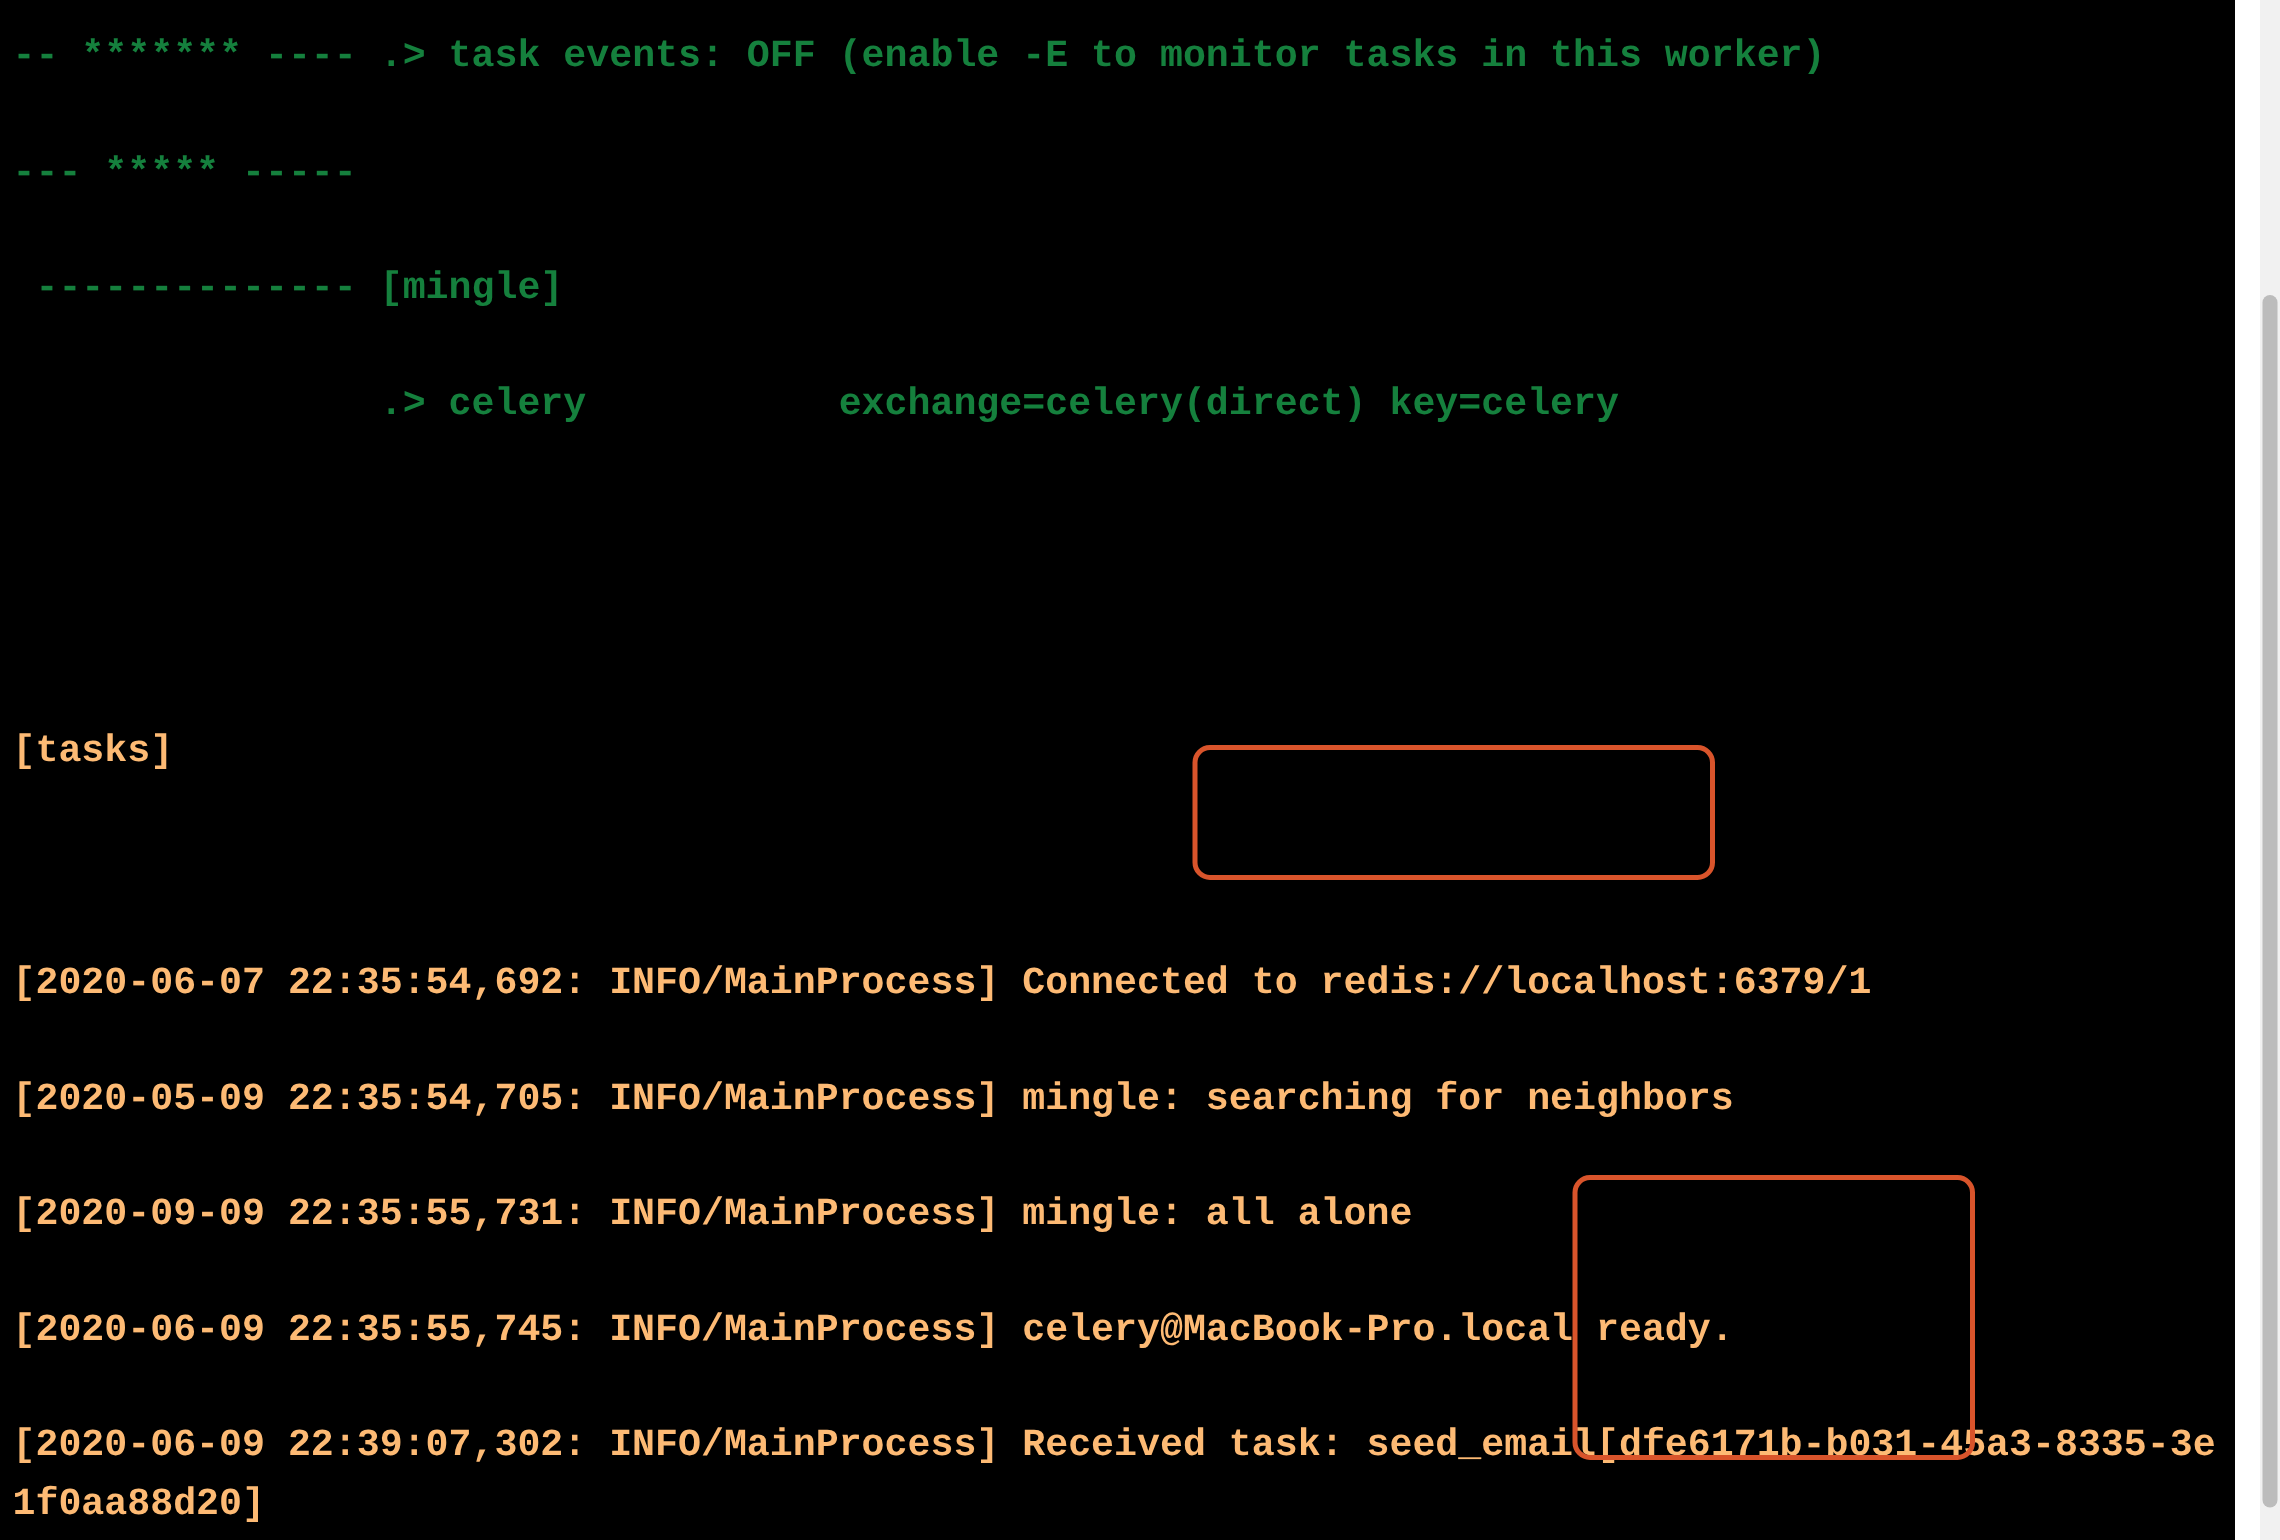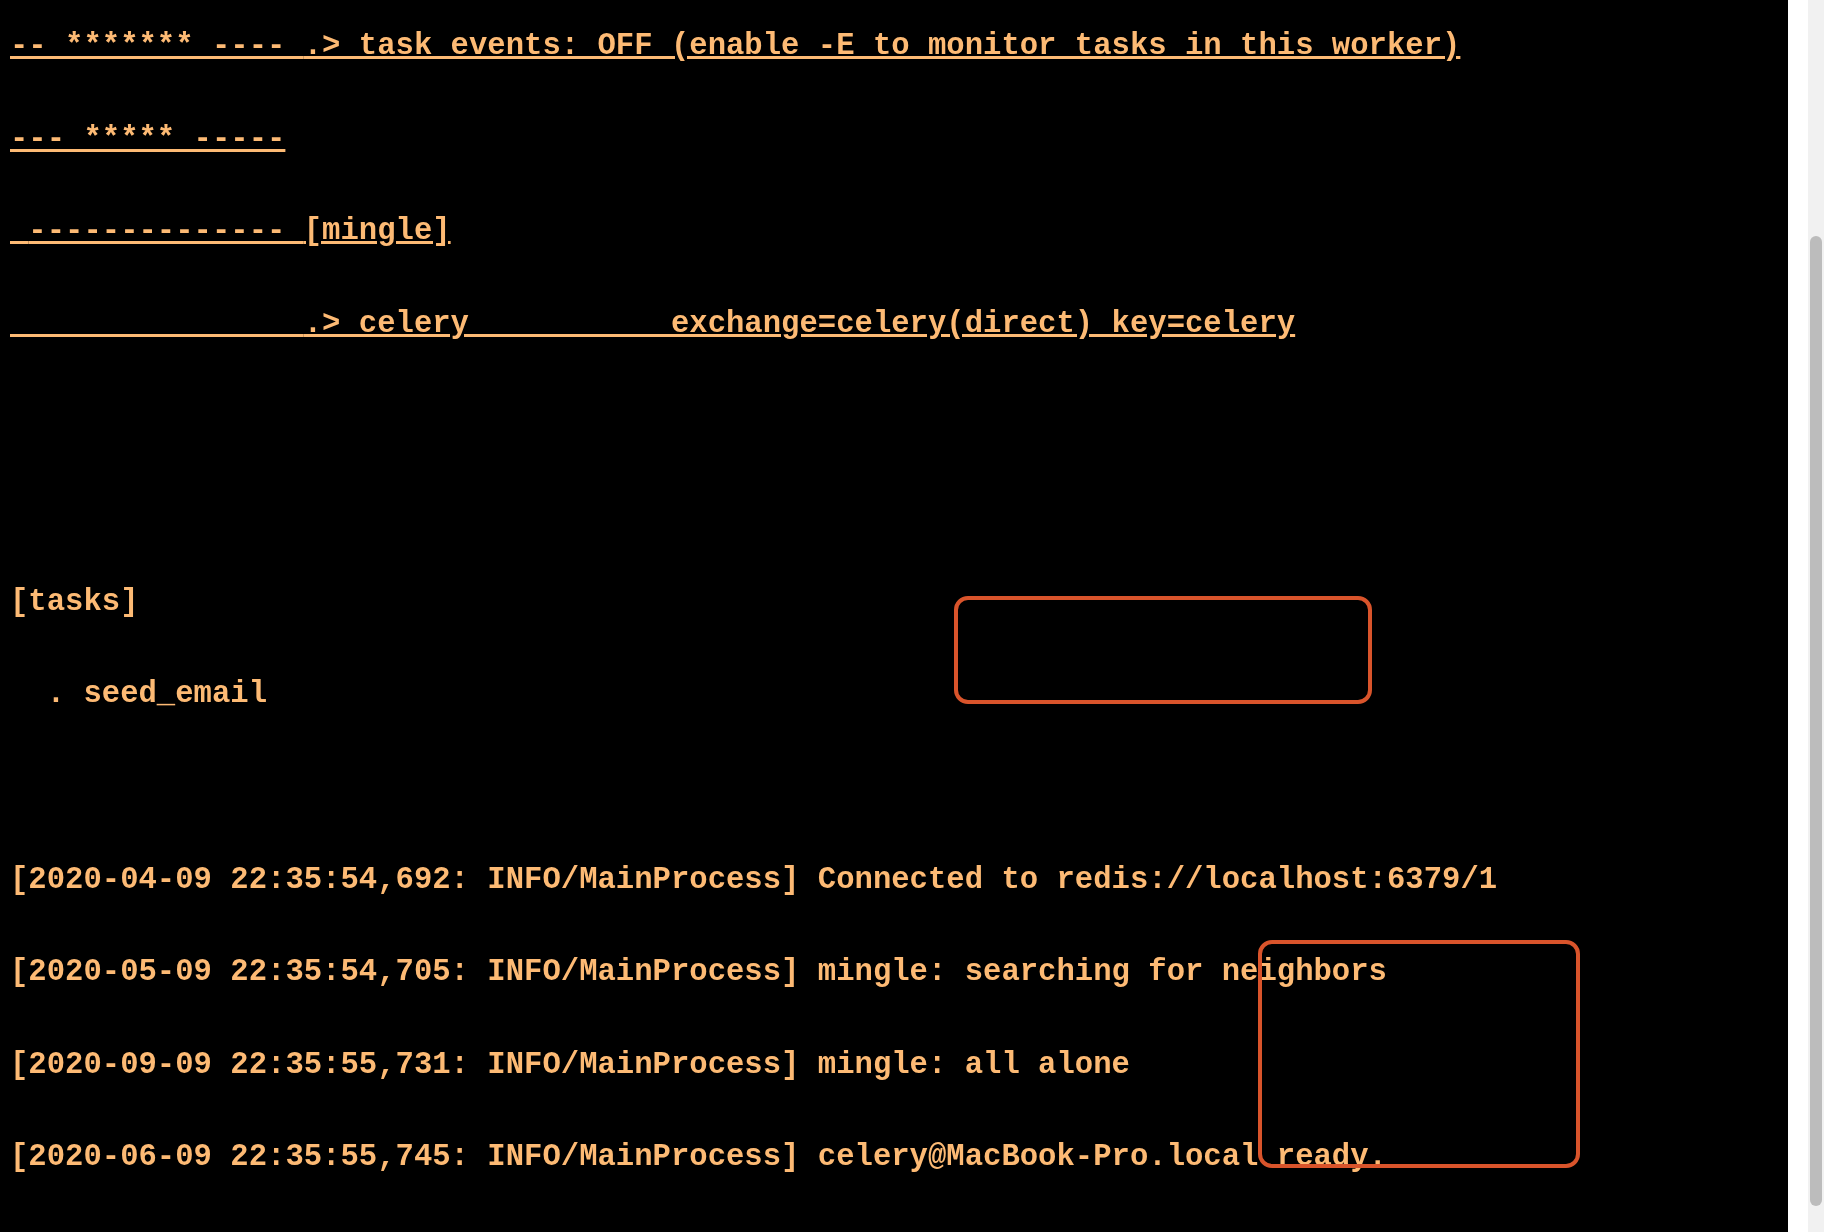--- a/index.html
+++ b/index.html
@@ -24,21 +24,21 @@
     padding-top: 0;
   }
   .terminal .content {
     position: absolute;
     left: 10px;
     top: -23px;
     width: 1770px;
     white-space: pre-wrap;
     word-break: break-all;
   }
-  .cyan { color: #fdba74; text-decoration: underline; }
+  .cyan { color: #15803d; }
   .white { color: #fdba74; }
   .line { display: block; }
   .scroll-track {
     position: absolute;
     right: 0;
     top: 0;
     width: 16px;
     height: 1232px;
     background: #f1f1f1;
   }
@@ -66,23 +66,22 @@
 
 <div class="terminal">
   <div class="content">
 <span class="line cyan"><span>-- ******* ---- </span><span>.&gt; task events: OFF (enable -E to monitor tasks in this worker)</span></span>
 <span class="line cyan">--- ***** -----</span>
 <span class="line cyan"><span> -------------- </span><span>[mingle]</span></span>
 <span class="line cyan"><span>                </span><span>.&gt; celery           exchange=celery(direct) key=celery</span></span>
 <span class="line"> </span>
 <span class="line"> </span>
 <span class="line white">[tasks]</span>
-<span class="line white">  . seed_email</span>
 <span class="line"> </span>
-<span class="line white">[2020-04-09 22:35:54,692: INFO/MainProcess] Connected to redis://localhost:6379/1</span>
+<span class="line white">[2020-06-07 22:35:54,692: INFO/MainProcess] Connected to redis://localhost:6379/1</span>
 <span class="line white">[2020-05-09 22:35:54,705: INFO/MainProcess] mingle: searching for neighbors</span>
 <span class="line white">[2020-09-09 22:35:55,731: INFO/MainProcess] mingle: all alone</span>
 <span class="line white">[2020-06-09 22:35:55,745: INFO/MainProcess] celery@MacBook-Pro.local ready.</span>
 <span class="line white">[2020-06-09 22:39:07,302: INFO/MainProcess] Received task: seed_email[dfe6171b-b031-45a3-8335-3e1f0aa88d20]</span>
 
 
 
 
 
   </div>

